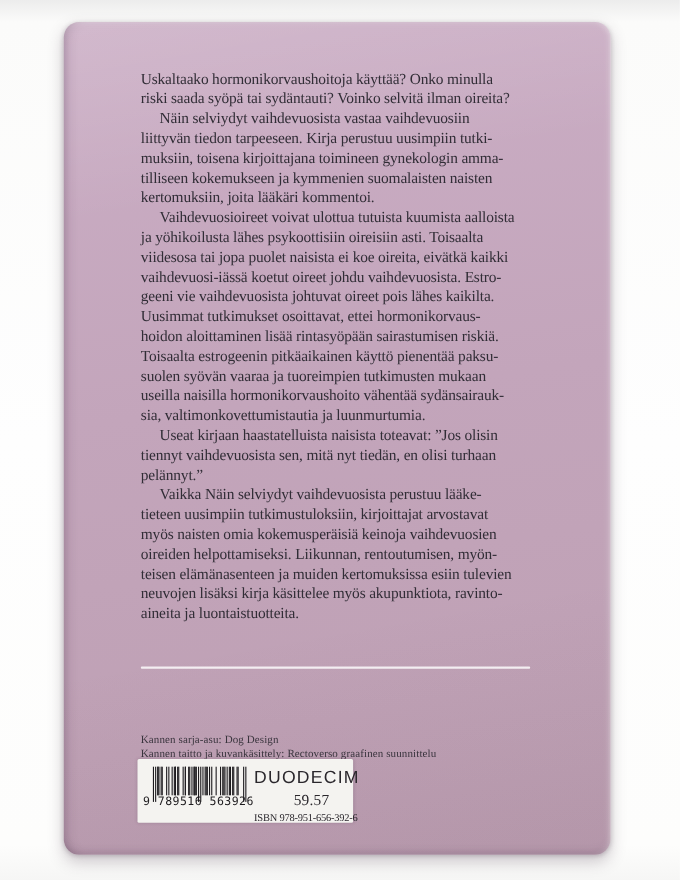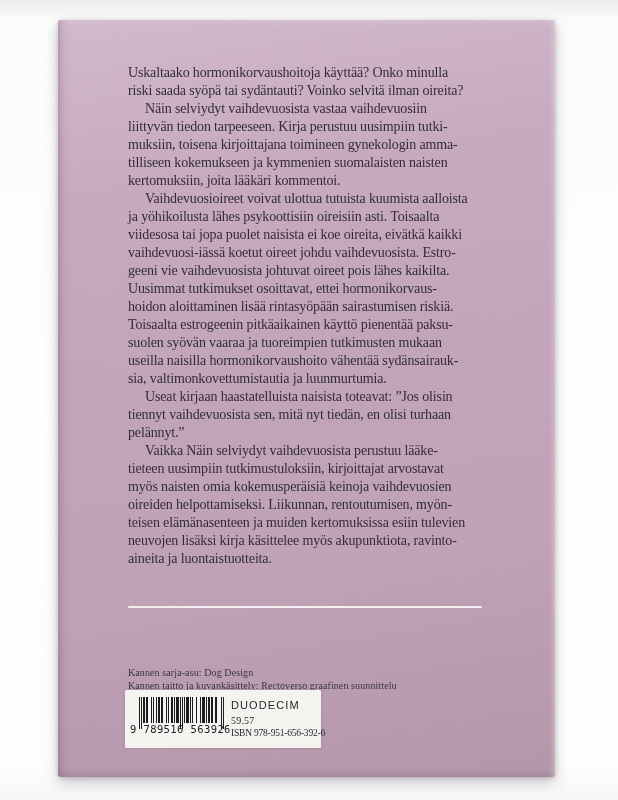--- a/index.html
+++ b/index.html
@@ -7,21 +7,21 @@
     width:618px;height:800px;position:relative;overflow:hidden;
     background:#fdfdfc;
     font-family:"Liberation Serif","DejaVu Serif",serif;
   }
   .photo-bg{
     position:absolute;inset:0;
     background:linear-gradient(180deg,#ececec 0%,#fbfbfa 2.5%,#fefefe 50%,#fdfdfc 96%,#f6f6f5 100%);
   }
   .book{
     position:absolute;left:58px;top:20px;width:497px;height:757px;
-    border-radius:3px;
+    border-radius:14px;
     background:var(--cover,#c3a5bb);
     box-shadow:0 6px 14px rgba(70,50,70,.25),0 1px 4px rgba(70,50,70,.22);
   }
   .book::before{ 
     content:'';position:absolute;inset:0;border-radius:inherit;pointer-events:none;
     background:linear-gradient(170deg,rgba(255,255,255,.14) 0%,rgba(255,255,255,0) 22%,rgba(0,0,0,0) 70%,rgba(60,35,55,.07) 100%);
     box-shadow:inset 7px 0 12px -7px rgba(70,45,70,.38),
                inset -4px 0 7px -4px rgba(255,255,255,.55),
                inset 0 4px 8px -5px rgba(255,255,255,.5),
                inset 0 -5px 10px -6px rgba(70,45,70,.35);
@@ -58,23 +58,23 @@
   .barcode-bars .m.tall{height:32px;}
   .barcode-number{
     position:absolute;left:5px;top:33px;width:102px;
     font-family:"DejaVu Sans Mono","Liberation Mono",monospace;
     font-size:10.5px;letter-spacing:.4px;color:#1d1b1e;
     white-space:pre;
   }
   .pub-col{position:absolute;left:106px;top:9px;width:86px;color:#2a272c;}
   .publisher{
     font-family:"Liberation Sans","DejaVu Sans",sans-serif;
-    font-size:11px;letter-spacing:1.1px;font-weight:500;
-  }
-  .product-code{font-size:10px;margin-top:4px;letter-spacing:.2px;}
+    font-size:16px;letter-spacing:1.1px;font-weight:500;
+  }
+  .product-code{font-size:14px;margin-top:4px;letter-spacing:.2px;margin-left:36px;}
   .isbn{font-size:9.5px;margin-top:2px;letter-spacing:-.2px;white-space:pre;}
 </style>
 </head>
 <body style="--text: #312d36;">
 
 <div class="photo-bg"></div>
 
 <div class="book" style="background: linear-gradient(173deg, rgb(203, 174, 197) 0%, rgb(195, 165, 187) 45%, rgb(189, 159, 178) 100%);">
 
   <div class="blurb">

